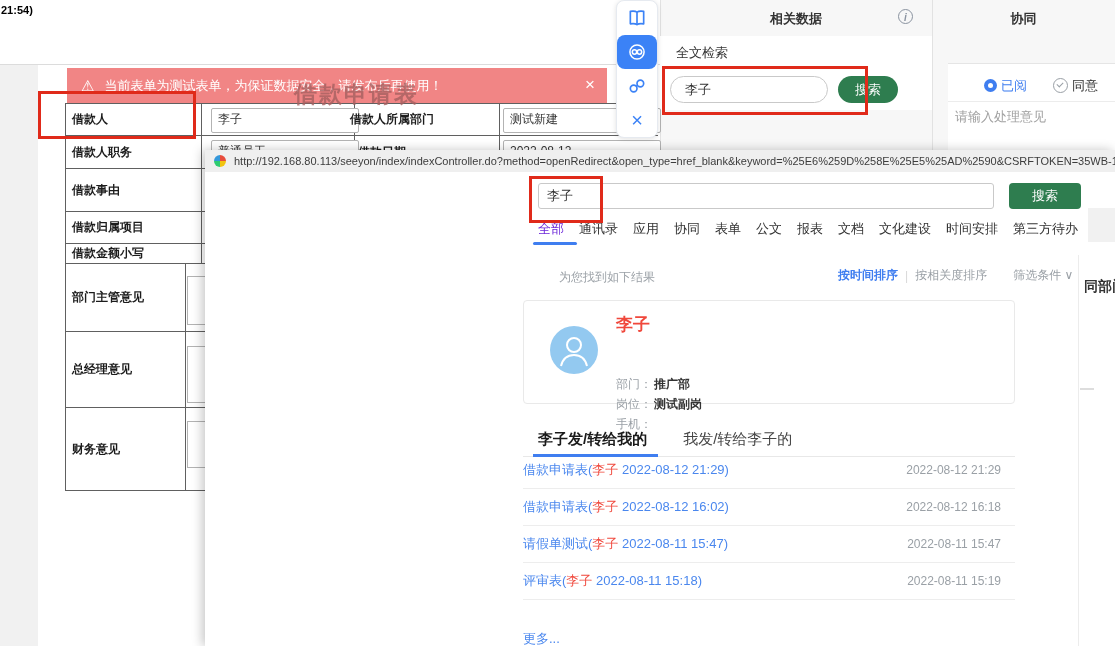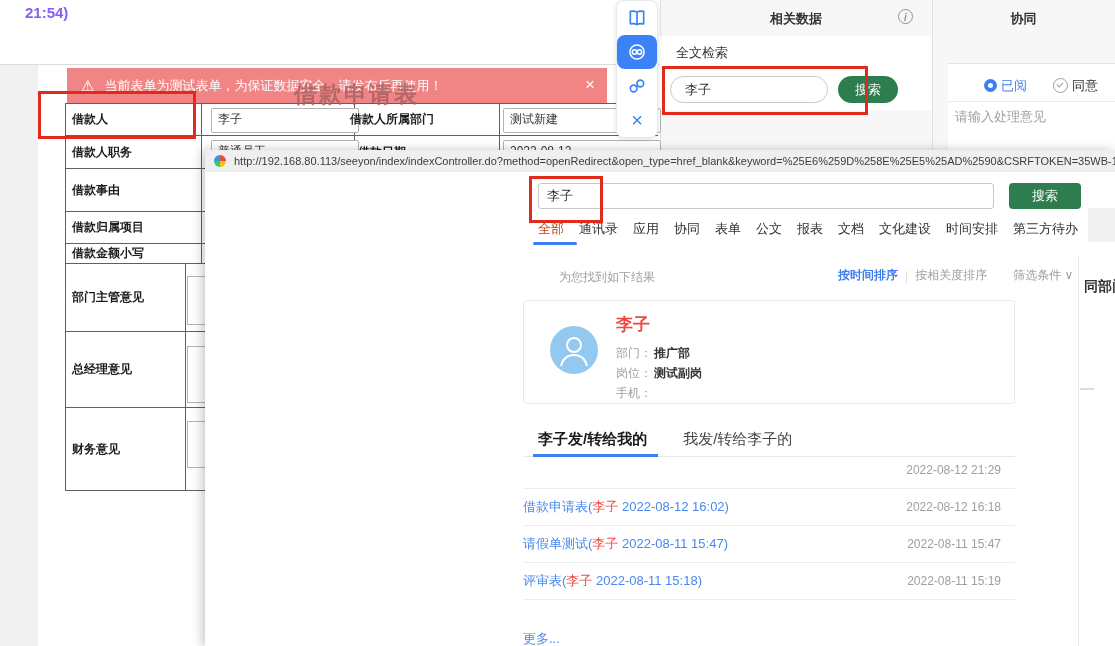--- a/index.html
+++ b/index.html
@@ -1,21 +1,21 @@
 <!DOCTYPE html>
 <html><head>
 <meta charset="utf-8">
 <style>
   html,body{margin:0;padding:0;}
   body{width:1115px;height:646px;position:relative;overflow:hidden;background:#fff;
        font-family:"Liberation Sans","DejaVu Sans",sans-serif;color:#333;}
   .abs{position:absolute;box-sizing:border-box;}
 
   
-  .top-title{left:1px;top:4px;font-size:15px;font-weight:bold;color:#8b5cf6;margin-left:24px;}
+  .top-title{left:1px;top:4px;font-size:11px;font-weight:bold;color:#000000;}
   .top-hline{left:0;top:64px;width:660px;height:1px;background:#dcdcdc;}
   .left-strip{left:0;top:65px;width:38px;height:581px;background:#f1f1f1;}
 
   
   .banner{left:67px;top:68px;width:540px;height:35px;background:#f18585;z-index:5;
           display:flex;align-items:center;color:#fff;font-size:13px;}
   .banner .warn{margin:0 10px 0 14px;font-size:15px;}
   .banner .bclose{position:absolute;right:12px;top:7px;font-size:17px;cursor:pointer;}
   .watermark{left:294px;top:79px;z-index:6;font-size:23px;font-weight:bold;color:#a66060;
              opacity:.8;letter-spacing:2px;}
@@ -69,34 +69,34 @@
   .urlbar{left:0;top:0;width:910px;height:22px;background:#efefef;display:flex;align-items:center;}
   .favicon{width:12px;height:12px;border-radius:50%;margin:0 8px 0 9px;flex:none;
            background:conic-gradient(#e74c3c 0 25%,#f1c40f 25% 50%,#2ecc71 50% 75%,#3498db 75% 100%);}
   .url-text{font-size:11px;color:#3c3c3c;white-space:nowrap;overflow:hidden;}
   .p-input{left:333px;top:33px;width:456px;height:26px;border:1px solid #c9c9c9;border-radius:3px;
            font-size:13px;line-height:24px;padding-left:8px;color:#333;background:#fff;}
   .p-btn{left:804px;top:33px;width:72px;height:26px;background:#2e7d4f;border-radius:4px;color:#fff;
          font-size:13px;line-height:26px;text-align:center;cursor:pointer;}
   .p-tabs{left:333px;top:70px;display:flex;gap:15px;font-size:13px;color:#333;}
   .p-tabs .tb{cursor:pointer;white-space:nowrap;}
-  .p-tabs .tb.active{color:#c2410c;text-align:center;}
+  .p-tabs .tb.active{color:#6d28d9;text-align:center;}
   .tab-underline{left:328px;top:92px;width:44px;height:3px;background:#3f7ef0;border-radius:2px;}
   .more-block{left:883px;top:58px;width:27px;height:34px;background:#f1f1f1;}
   .hint{left:333px;top:119px;font-size:12px;color:#9aa0a6;margin-left:21px;}
   .sortrow{left:633px;top:117px;font-size:12px;color:#9aa0a6;display:flex;align-items:center;}
   .sort-time{color:#3f7ef0;font-weight:700;cursor:pointer;}
   .sort-sep{margin:0 7px;color:#d9d9d9;}
   .sort-rel{cursor:pointer;}
   .filter{margin-left:26px;cursor:pointer;}
 
   .pcard{left:318px;top:150px;width:492px;height:104px;border:1px solid #e9e9e9;border-radius:4px;background:#fff;}
   .avatar{position:absolute;left:26px;top:25px;width:48px;height:48px;border-radius:50%;background:#93c9f0;}
   .pname{position:absolute;left:92px;top:12px;font-size:17px;font-weight:bold;color:#f0483c;}
-  .prow{position:absolute;left:92px;font-size:12px;color:#9aa0a6;}
+  .prow{position:absolute;left:92px;font-size:12px;color:#9aa0a6;margin-top:31px;}
   .prow b{color:#333;font-weight:600;margin-left:2px;}
 
   .ltabs{left:333px;top:280px;display:flex;font-size:15px;}
   .ltab1{font-weight:bold;color:#1a1a1a;cursor:pointer;}
   .ltab2{margin-left:36px;color:#444;cursor:pointer;}
   .ltab-underline{left:328px;top:304px;width:125px;height:3px;background:#3f7ef0;}
   .ltab-line{left:318px;top:306px;width:492px;height:1px;background:#e8e8e8;}
 
   .results{left:318px;top:302px;width:492px;}
   .rrow{position:relative;height:36px;line-height:36px;border-bottom:1px solid #ededed;font-size:13px;
@@ -281,20 +281,21 @@
 
   <div class="abs ltabs">
     <span class="ltab1">李子发/转给我的</span>
     <span class="ltab2">我发/转给李子的</span>
   </div>
   <div class="abs ltab-line"></div>
   <div class="abs ltab-underline"></div>
 
   <div class="abs results">
     <div class="rrow">
+      <span class="rlink"><span>借款申请表(</span><span class="rkw">李子</span><span> 2022-08-12 21:29)</span></span>
       <span class="rdate">2022-08-12 21:29</span>
     </div>
     <div class="rrow">
       <span class="rlink"><span>借款申请表(</span><span class="rkw">李子</span><span> 2022-08-12 16:02)</span></span>
       <span class="rdate">2022-08-12 16:18</span>
     </div>
     <div class="rrow">
       <span class="rlink"><span>请假单测试(</span><span class="rkw">李子</span><span> 2022-08-11 15:47)</span></span>
       <span class="rdate">2022-08-11 15:47</span>
     </div>

